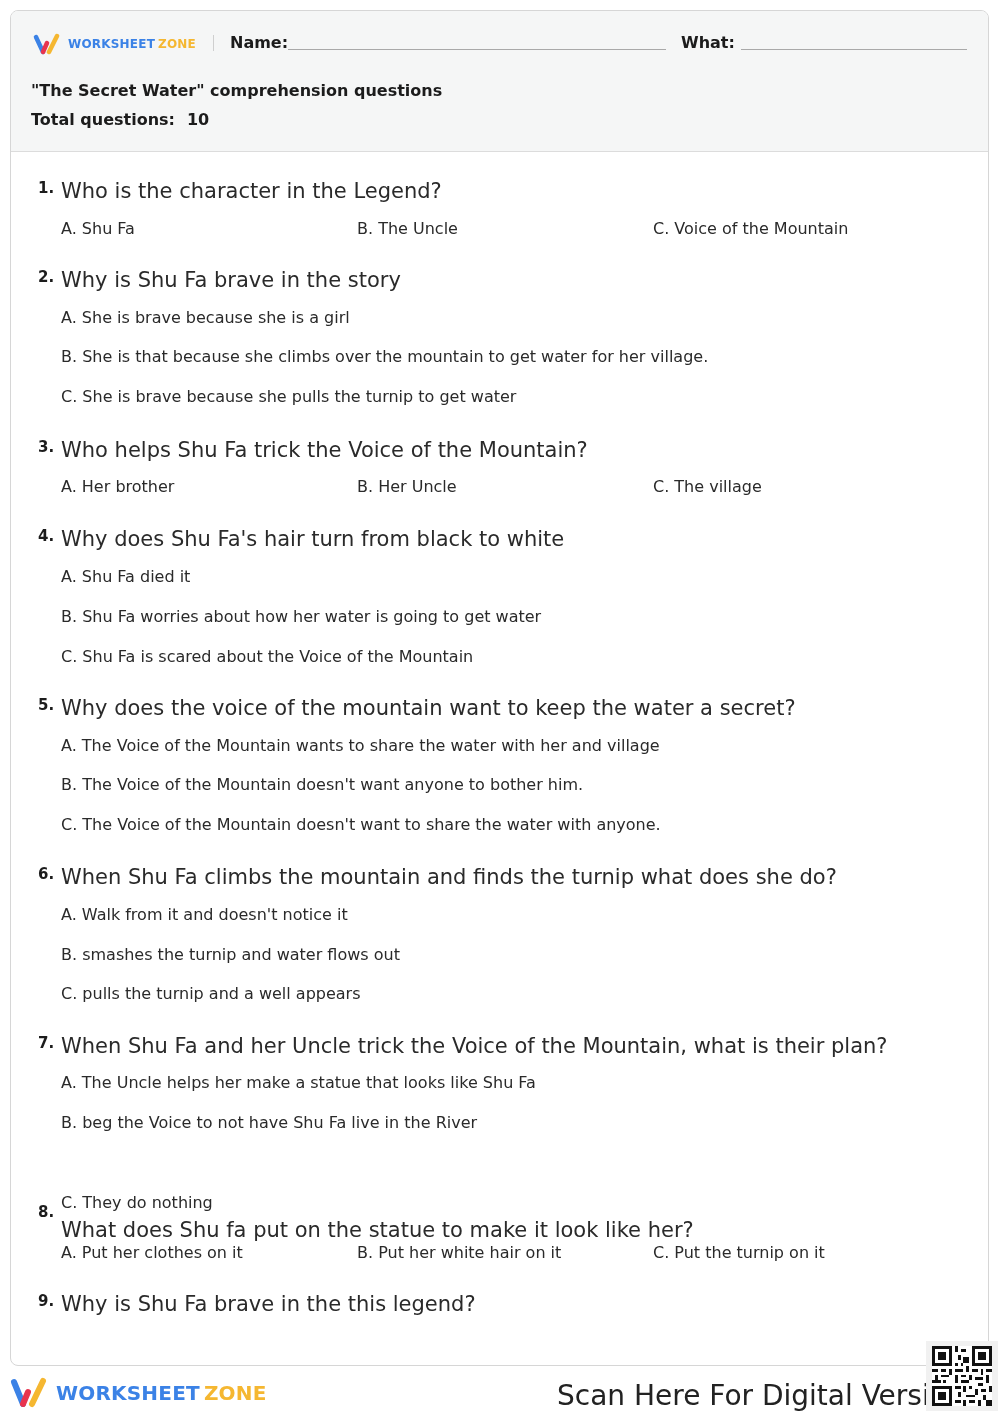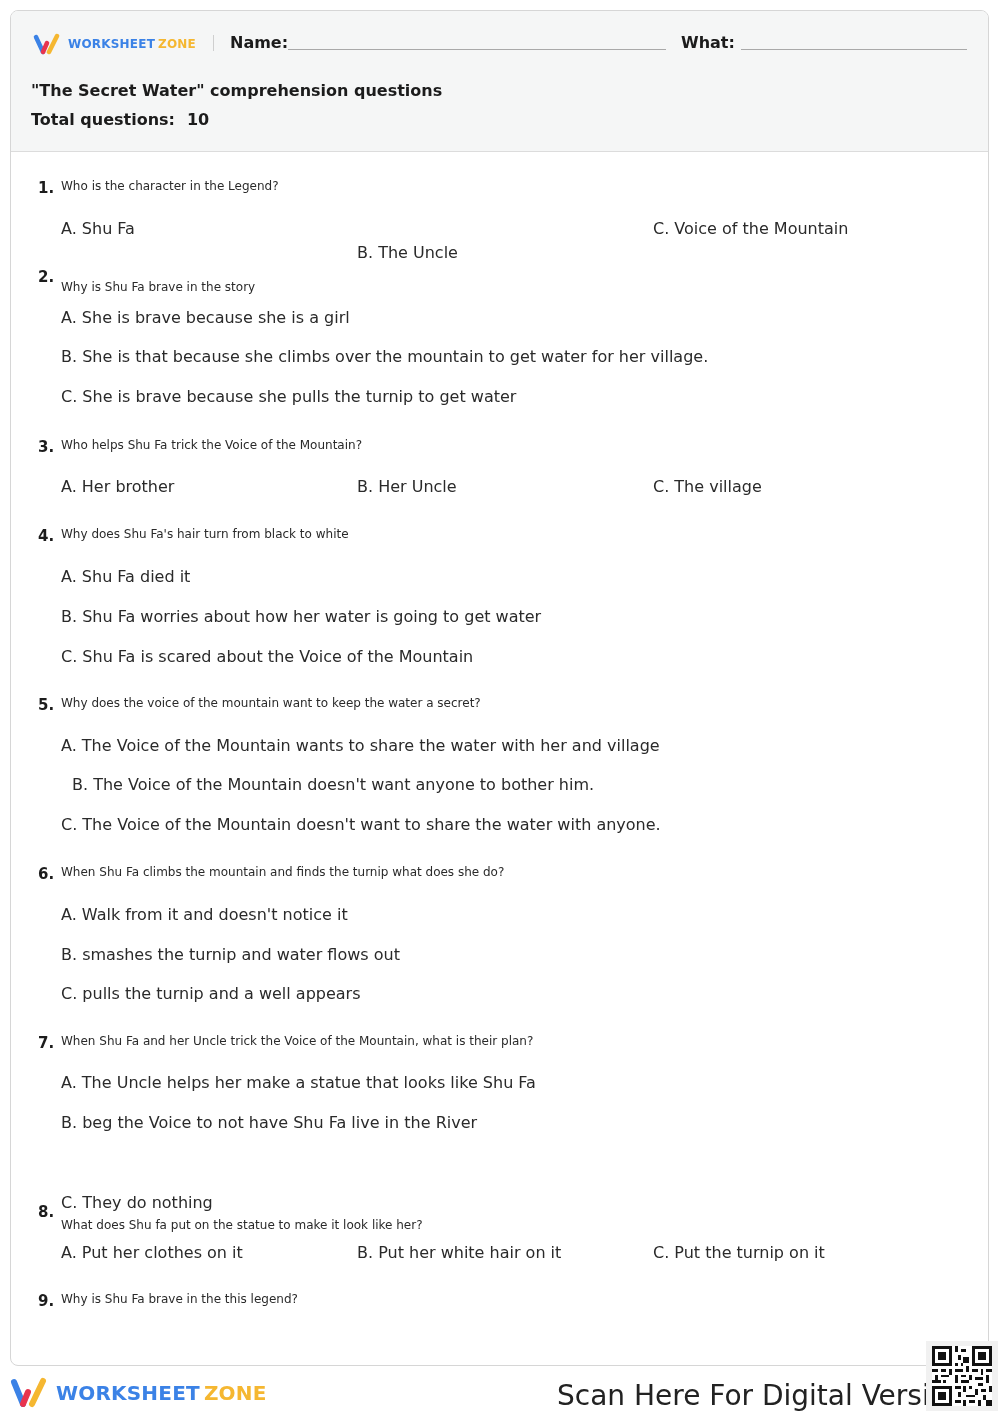--- a/index.html
+++ b/index.html
@@ -22,21 +22,21 @@
 
   .field-label { position: absolute; top: 22px; font-size: 16px; font-weight: bold; color: #1c1c1c; }
   .field-line { position: absolute; top: 38px; height: 1px; background: #a9a9a9; }
 
   .title { position: absolute; left: 20px; top: 70px; font-size: 16px; font-weight: bold; color: #1c1c1c; }
   .total { position: absolute; left: 20px; top: 99px; font-size: 16px; font-weight: bold; color: #1c1c1c; }
   .total .num { margin-left: 12px; }
 
   .q { position: absolute; left: 0; width: 100%; }
   .q-num { position: absolute; left: 27px; font-size: 15px; font-weight: bold; color: #1c1c1c; }
-  .q-text { position: absolute; left: 50px; font-size: 12px; color: #2a2a2a; white-space: nowrap; }
+  .q-text { position: absolute; left: 50px; font-size: 21px; color: #2a2a2a; white-space: nowrap; }
   .opt { position: absolute; font-size: 16px; color: #2a2a2a; white-space: nowrap; }
 
   .footer-logo { position: absolute; left: 10px; top: 1377px; display: flex; align-items: center; }
   .footer-logo svg { width: 42px; height: 32px; }
   .footer-logo .brand { font-size: 20px; font-weight: bold; margin-left: 4px; letter-spacing: 0.2px; }
   .scan { position: absolute; left: 557px; top: 1379px; font-size: 28px; color: #222; font-family: "DejaVu Sans", sans-serif; }
   .qr { position: absolute; left: 926px; top: 1341px; width: 72px; height: 70px; background: #f1f1f1; padding: 5px; }
   .qr svg { width: 62px; height: 60px; display: block; }
 </style>
 </head>
@@ -61,27 +61,27 @@
     <div class="field-line" style="left:730px; width:226px;"></div>
 
     <div class="title">"The Secret Water" comprehension questions</div>
     <div class="total"><span>Total questions:</span><span class="num">10</span></div>
   </div>
 
   <div class="q" style="top:168px;">
     <span class="q-num" style="top:0;">1.</span>
     <span class="q-text" style="top:0;">Who is the character in the Legend?</span>
     <span class="opt" style="left:50px; top:40px;">A. Shu Fa</span>
-    <span class="opt" style="left:346px; top:40px;margin-top:24px;">B. The Uncle</span>
+    <span class="opt" style="left:346px; top:40px;">B. The Uncle</span>
     <span class="opt" style="left:642px; top:40px;">C. Voice of the Mountain</span>
   </div>
 
   <div class="q" style="top:257px;">
     <span class="q-num" style="top:0;">2.</span>
-    <span class="q-text" style="top:12px;">Why is Shu Fa brave in the story</span>
+    <span class="q-text" style="top:0;">Why is Shu Fa brave in the story</span>
     <span class="opt" style="left:50px; top:40px;">A. She is brave because she is a girl</span>
     <span class="opt" style="left:50px; top:79px;">B. She is that because she climbs over the mountain to get water for her village.</span>
     <span class="opt" style="left:50px; top:119px;">C. She is brave because she pulls the turnip to get water</span>
   </div>
 
   <div class="q" style="top:427px;">
     <span class="q-num" style="top:0;">3.</span>
     <span class="q-text" style="top:0;">Who helps Shu Fa trick the Voice of the Mountain?</span>
     <span class="opt" style="left:50px; top:39px;">A. Her brother</span>
     <span class="opt" style="left:346px; top:39px;">B. Her Uncle</span>
@@ -93,21 +93,21 @@
     <span class="q-text" style="top:0;">Why does Shu Fa's hair turn from black to white</span>
     <span class="opt" style="left:50px; top:40px;">A. Shu Fa died it</span>
     <span class="opt" style="left:50px; top:80px;">B. Shu Fa worries about how her water is going to get water</span>
     <span class="opt" style="left:50px; top:120px;">C. Shu Fa is scared about the Voice of the Mountain</span>
   </div>
 
   <div class="q" style="top:685px;">
     <span class="q-num" style="top:0;">5.</span>
     <span class="q-text" style="top:0;">Why does the voice of the mountain want to keep the water a secret?</span>
     <span class="opt" style="left:50px; top:40px;">A. The Voice of the Mountain wants to share the water with her and village</span>
-    <span class="opt" style="left:50px; top:79px;margin-left:11px;">B. The Voice of the Mountain doesn't want anyone to bother him.</span>
+    <span class="opt" style="left:50px; top:79px;">B. The Voice of the Mountain doesn't want anyone to bother him.</span>
     <span class="opt" style="left:50px; top:119px;">C. The Voice of the Mountain doesn't want to share the water with anyone.</span>
   </div>
 
   <div class="q" style="top:854px;">
     <span class="q-num" style="top:0;">6.</span>
     <span class="q-text" style="top:0;">When Shu Fa climbs the mountain and finds the turnip what does she do?</span>
     <span class="opt" style="left:50px; top:40px;">A. Walk from it and doesn't notice it</span>
     <span class="opt" style="left:50px; top:80px;">B. smashes the turnip and water flows out</span>
     <span class="opt" style="left:50px; top:119px;">C. pulls the turnip and a well appears</span>
   </div>

